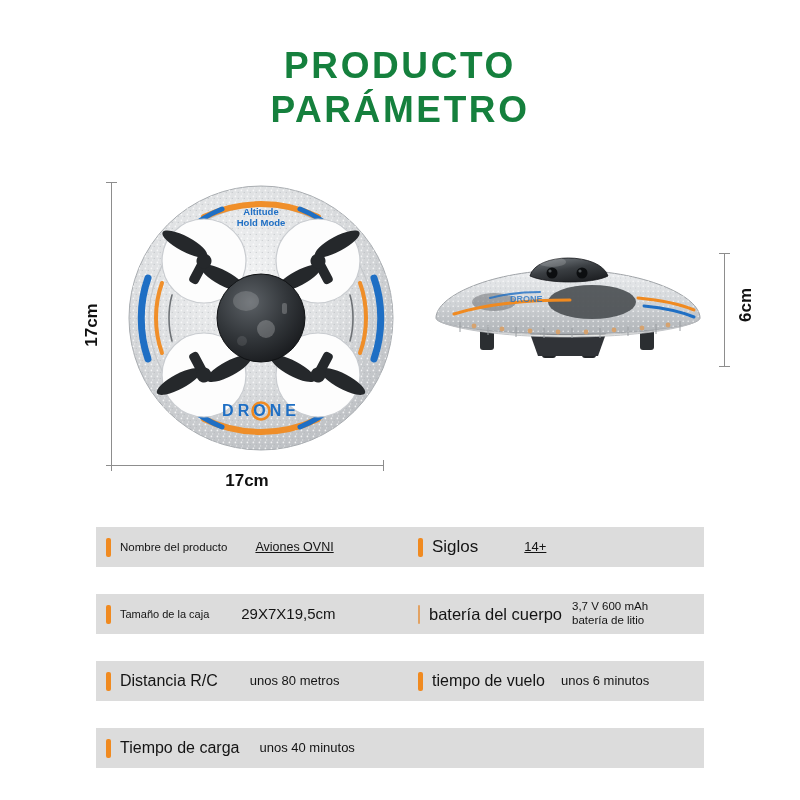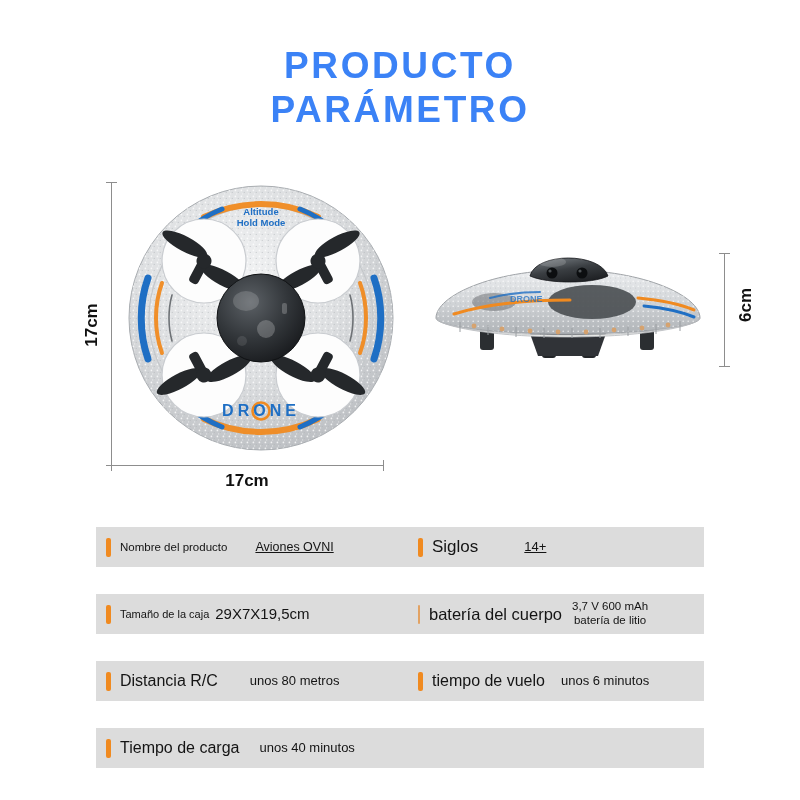--- a/index.html
+++ b/index.html
@@ -24,21 +24,21 @@
     left: 0;
     width: 800px;
     text-align: center;
     line-height: 1.18;
   }
   .title-line {
     font-family: "Liberation Sans", sans-serif;
     font-weight: bold;
     font-size: 37px;
     letter-spacing: 2.6px;
-    color: #3b82f6;
+    color: #15803d;
     display: block;
   }
 
   
   .illustration {
     position: absolute;
     top: 150px;
     left: 0;
     width: 800px;
     height: 360px;
@@ -149,23 +149,23 @@
     line-height: 1.18;
   }
 
   
   .r0 .spec-label { font-size: 11.5px; }
   .r0 .spec-value { font-size: 12.5px; margin-left: 28px; text-decoration: underline; }
   .r0 .right .spec-label { font-size: 17px; }
   .r0 .right .spec-value { font-size: 13px; margin-left: 46px; }
 
   .r1 .spec-label { font-size: 11px; }
-  .r1 .spec-value { font-size: 15px; margin-left: 6px; }
+  .r1 .spec-value { font-size: 15px; margin-left: 32px; }
   .r1 .right .spec-label { font-size: 16.5px; }
-  .r1 .right .spec-value { font-size: 11.5px; margin-left: 10px; text-align: center; }
+  .r1 .right .spec-value { font-size: 11.5px; margin-left: 10px; }
 
   .r2 .spec-label { font-size: 16px; }
   .r2 .spec-value { font-size: 13px; margin-left: 32px; }
   .r2 .right .spec-label { font-size: 16px; }
   .r2 .right .spec-value { font-size: 13px; margin-left: 16px; }
 
   .r3 .spec-label { font-size: 16px; }
   .r3 .spec-value { font-size: 13px; margin-left: 20px; }
   .r3 .right .spec-label { font-size: 16px; }
   .r3 .right .spec-value { font-size: 12.5px; margin-left: 18px; }

